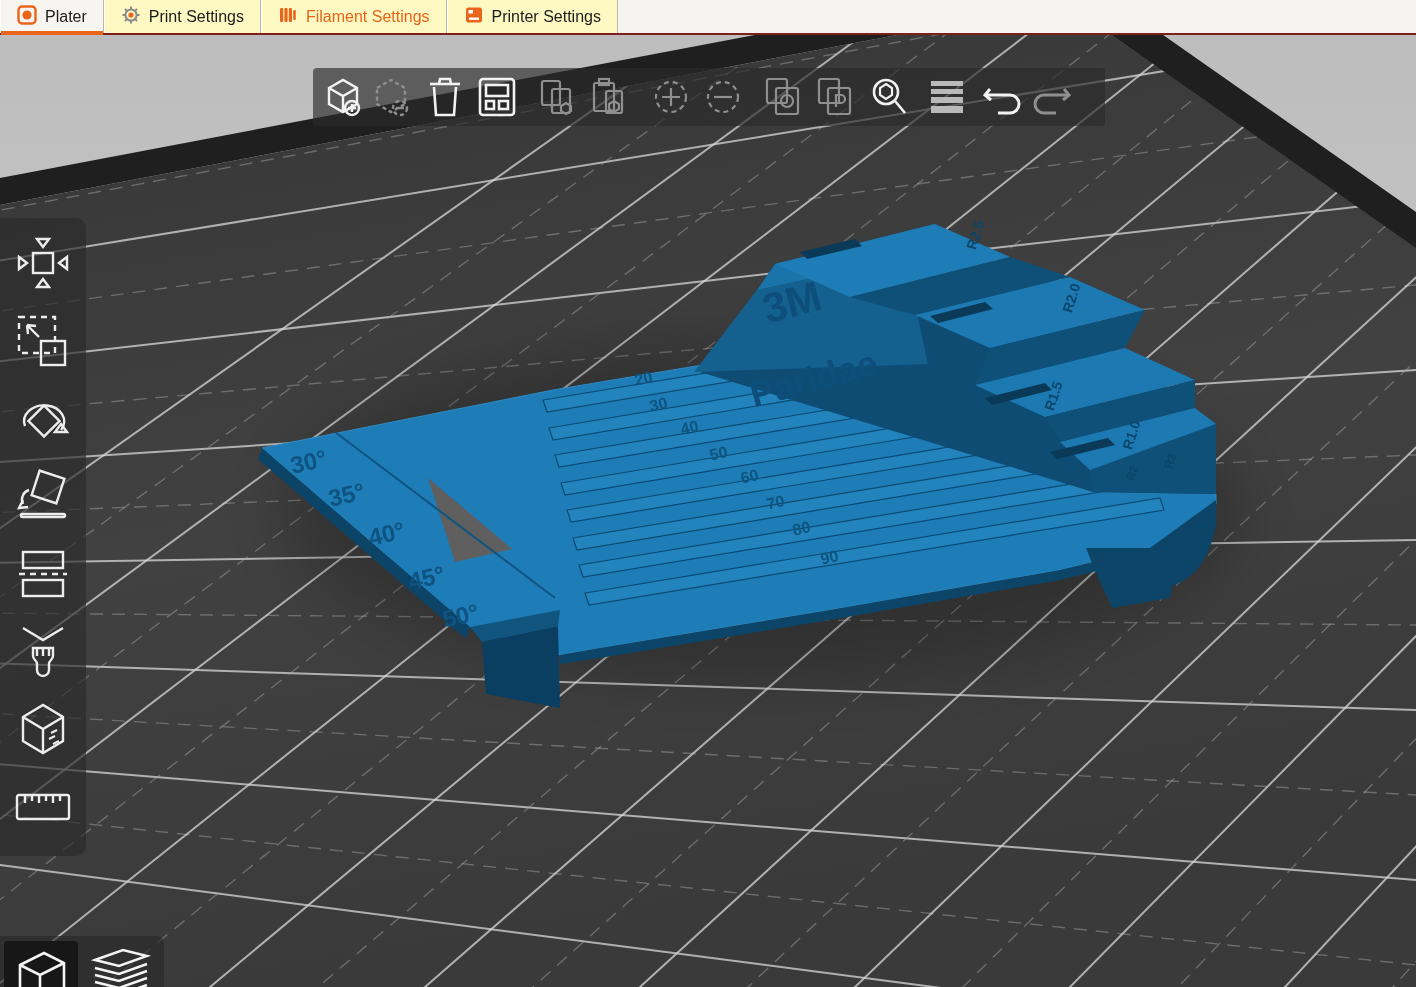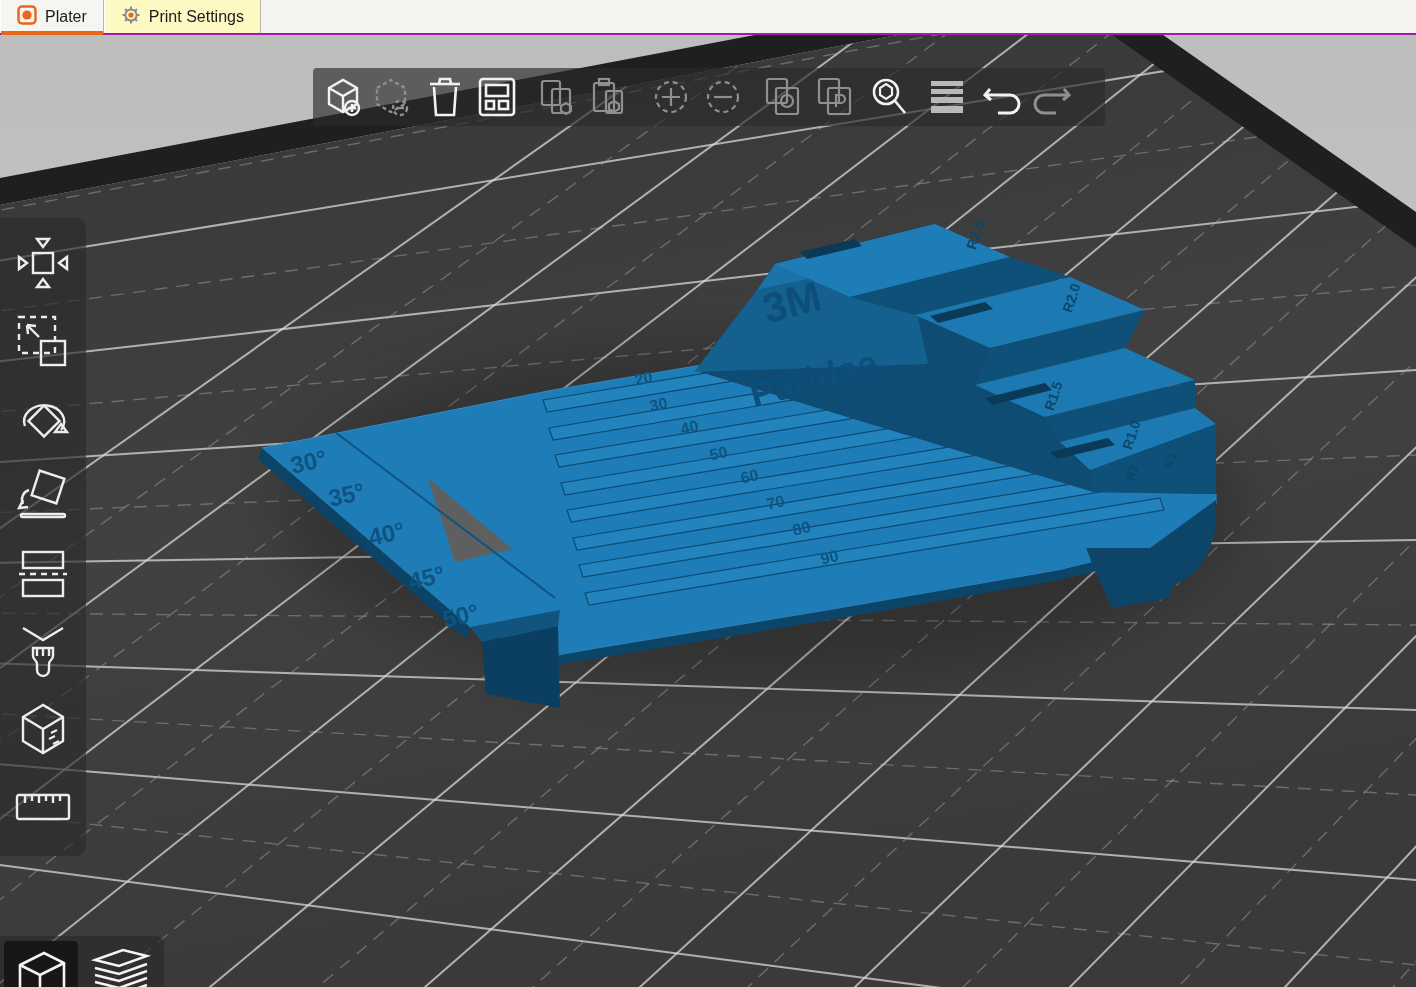--- a/index.html
+++ b/index.html
@@ -1,19 +1,19 @@
 <!DOCTYPE html>
 <html><head>
 <meta charset="utf-8">
 <style>
   html,body{margin:0;padding:0;width:1416px;height:987px;overflow:hidden;
     font-family:"Liberation Sans",sans-serif;background:#c8c8c8;}
   
   .tabbar{position:absolute;left:0;top:0;width:1416px;height:33px;background:#eceae6;
-    border-bottom:2px solid #a21caf;display:flex;align-items:stretch;z-index:50;}
+    border-bottom:2px solid #7f1d1d;display:flex;align-items:stretch;z-index:50;}
   .tab{display:flex;align-items:center;gap:8px;padding:0 16px;background:#fef9c3;
     border-right:1px solid #b9b6b0;border-left:1px solid #fdfdfc;cursor:default;position:relative;}
   .tab .lbl{font-size:16px;color:#1c1c1c;}
   .tab.active{background:#f6f5f2;}
   .tab.active:after{content:"";position:absolute;left:0;right:0;bottom:-2px;height:4px;background:#e9651a;}
   .tab.hl .lbl{color:#e8641a;}
   .tab-rest{flex:1;background:#f6f4f0;}
   
   .viewport{position:absolute;left:0;top:33px;width:1416px;height:954px;}
   .viewport svg.scene{position:absolute;left:0;top:0;}
@@ -61,20 +61,43 @@
       <svg width="20" height="20" viewBox="0 0 20 20">
           <g stroke="#8a8a8a" stroke-width="2" fill="none">
             <circle cx="10" cy="10" r="5.6"></circle>
             <path d="M10 1.5v3M10 15.5v3M1.5 10h3M15.5 10h3M4 4l2.1 2.1M13.9 13.9L16 16M16 4l-2.1 2.1M6.1 13.9L4 16"></path>
           </g>
           <circle cx="10" cy="10" r="2.6" fill="#e9651a"></circle>
         </svg>
     </span>
     <span class="lbl">Print Settings</span>
   </div>
+  <div class="tab hl">
+    <span>
+      <svg width="20" height="20" viewBox="0 0 20 20">
+          <g fill="#e9651a">
+            <rect x="2" y="3" width="3.2" height="14" rx="1.2"></rect>
+            <rect x="6.4" y="3" width="3.2" height="14" rx="1.2"></rect>
+            <rect x="10.8" y="3" width="3.2" height="14" rx="1.2"></rect>
+            <rect x="15.2" y="5" width="2.6" height="10" rx="1.2"></rect>
+          </g>
+        </svg>
+    </span>
+    <span class="lbl">Filament Settings</span>
+  </div>
+  <div class="tab">
+    <span>
+      <svg width="20" height="20" viewBox="0 0 20 20">
+          <rect x="2" y="2.5" width="16" height="15" rx="2.5" fill="#e9651a"></rect>
+          <rect x="4.5" y="5" width="4.5" height="3.5" fill="#fff"></rect>
+          <rect x="5" y="12.5" width="10" height="2.4" fill="#fff"></rect>
+        </svg>
+    </span>
+    <span class="lbl">Printer Settings</span>
+  </div>
   <div class="tab-rest"></div>
 </div>
 
 <div class="viewport">
 <svg class="scene" width="1416" height="954" viewBox="0 33 1416 954">
   <defs>
     <linearGradient id="bgGrad" x1="0" y1="0" x2="0" y2="1">
       <stop offset="0" stop-color="#bdbdbd"></stop>
           <stop offset="1" stop-color="#d2d2d2"></stop>
     </linearGradient>

